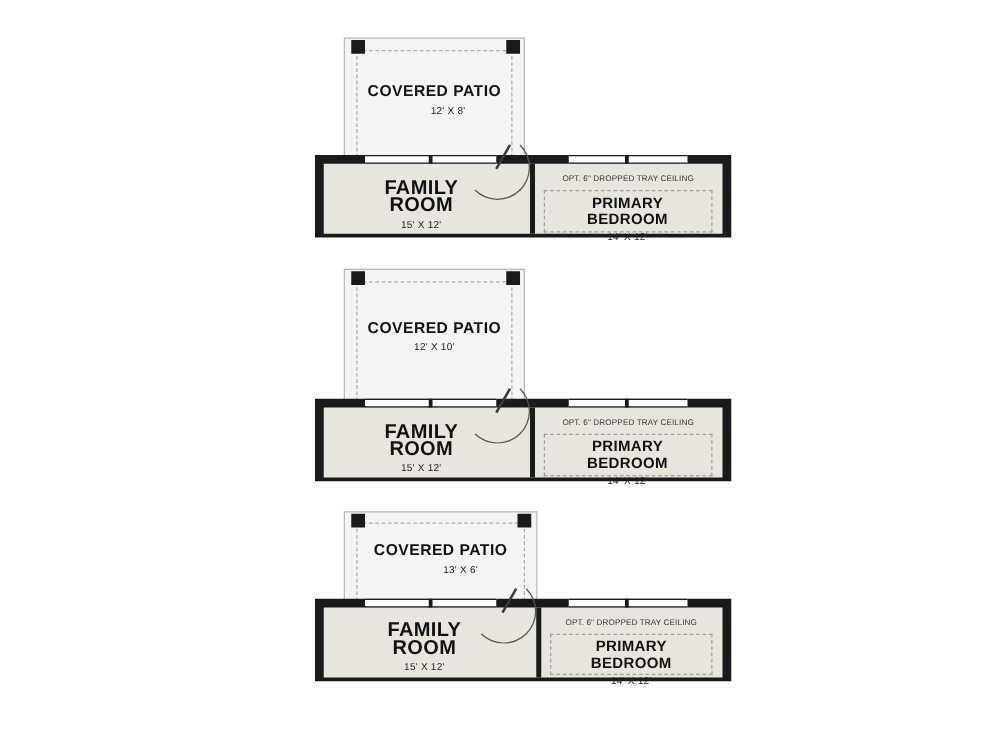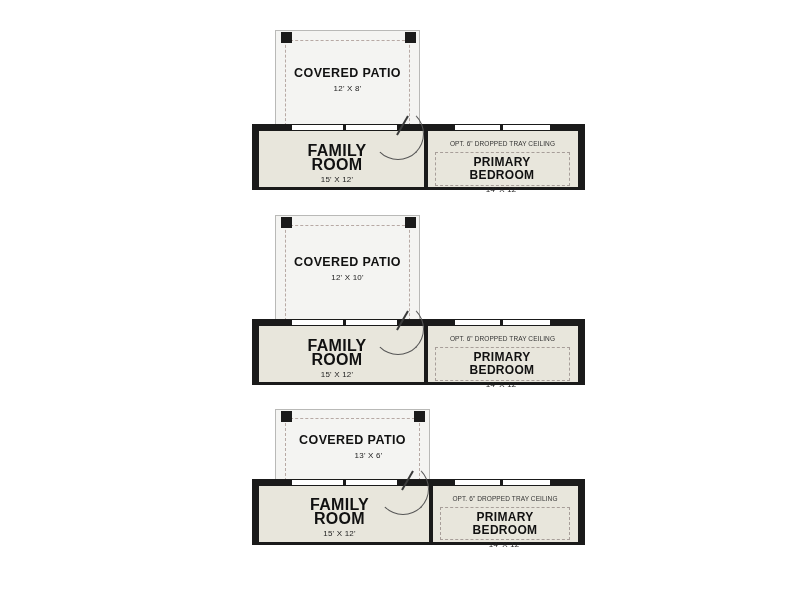--- a/index.html
+++ b/index.html
@@ -127,21 +127,21 @@
 
 <div id="sheet">
 
   <div class="plan plan-1">
 
     <div class="patio" style="left:275px; top:30px; width:145px; height:100px;"></div>
     <div class="patio-dash" style="left:285px; top:40px; width:125px; height:86px;"></div>
     <div class="patio-corner" style="left:281px; top:32px;"></div>
     <div class="patio-corner" style="left:405px; top:32px;"></div>
     <div class="patio-label" style="left:275px; top:66px; width:145px;">COVERED PATIO</div>
-    <div class="patio-dim" style="left:275px; top:84px; width:145px;">12' X 8'</div>
+    <div class="patio-dim" style="left:286px; top:84px; width:145px;">12' X 8'</div>
 
     <div class="house" style="left:252px; top:124px; width:333px; height:66px;"></div>
     <div class="house-inner" style="left:259px; top:131px; width:319px; height:56px;"></div>
 
     <div class="opening" style="left:292px; top:124px; width:105px; height:7px;"></div>
     <div class="opening-mid" style="left:343px; top:124px; width:3px; height:7px;"></div>
 
     <div class="opening" style="left:455px; top:124px; width:95px; height:7px;"></div>
     <div class="opening-mid" style="left:500px; top:124px; width:3px; height:7px;"></div>
 

